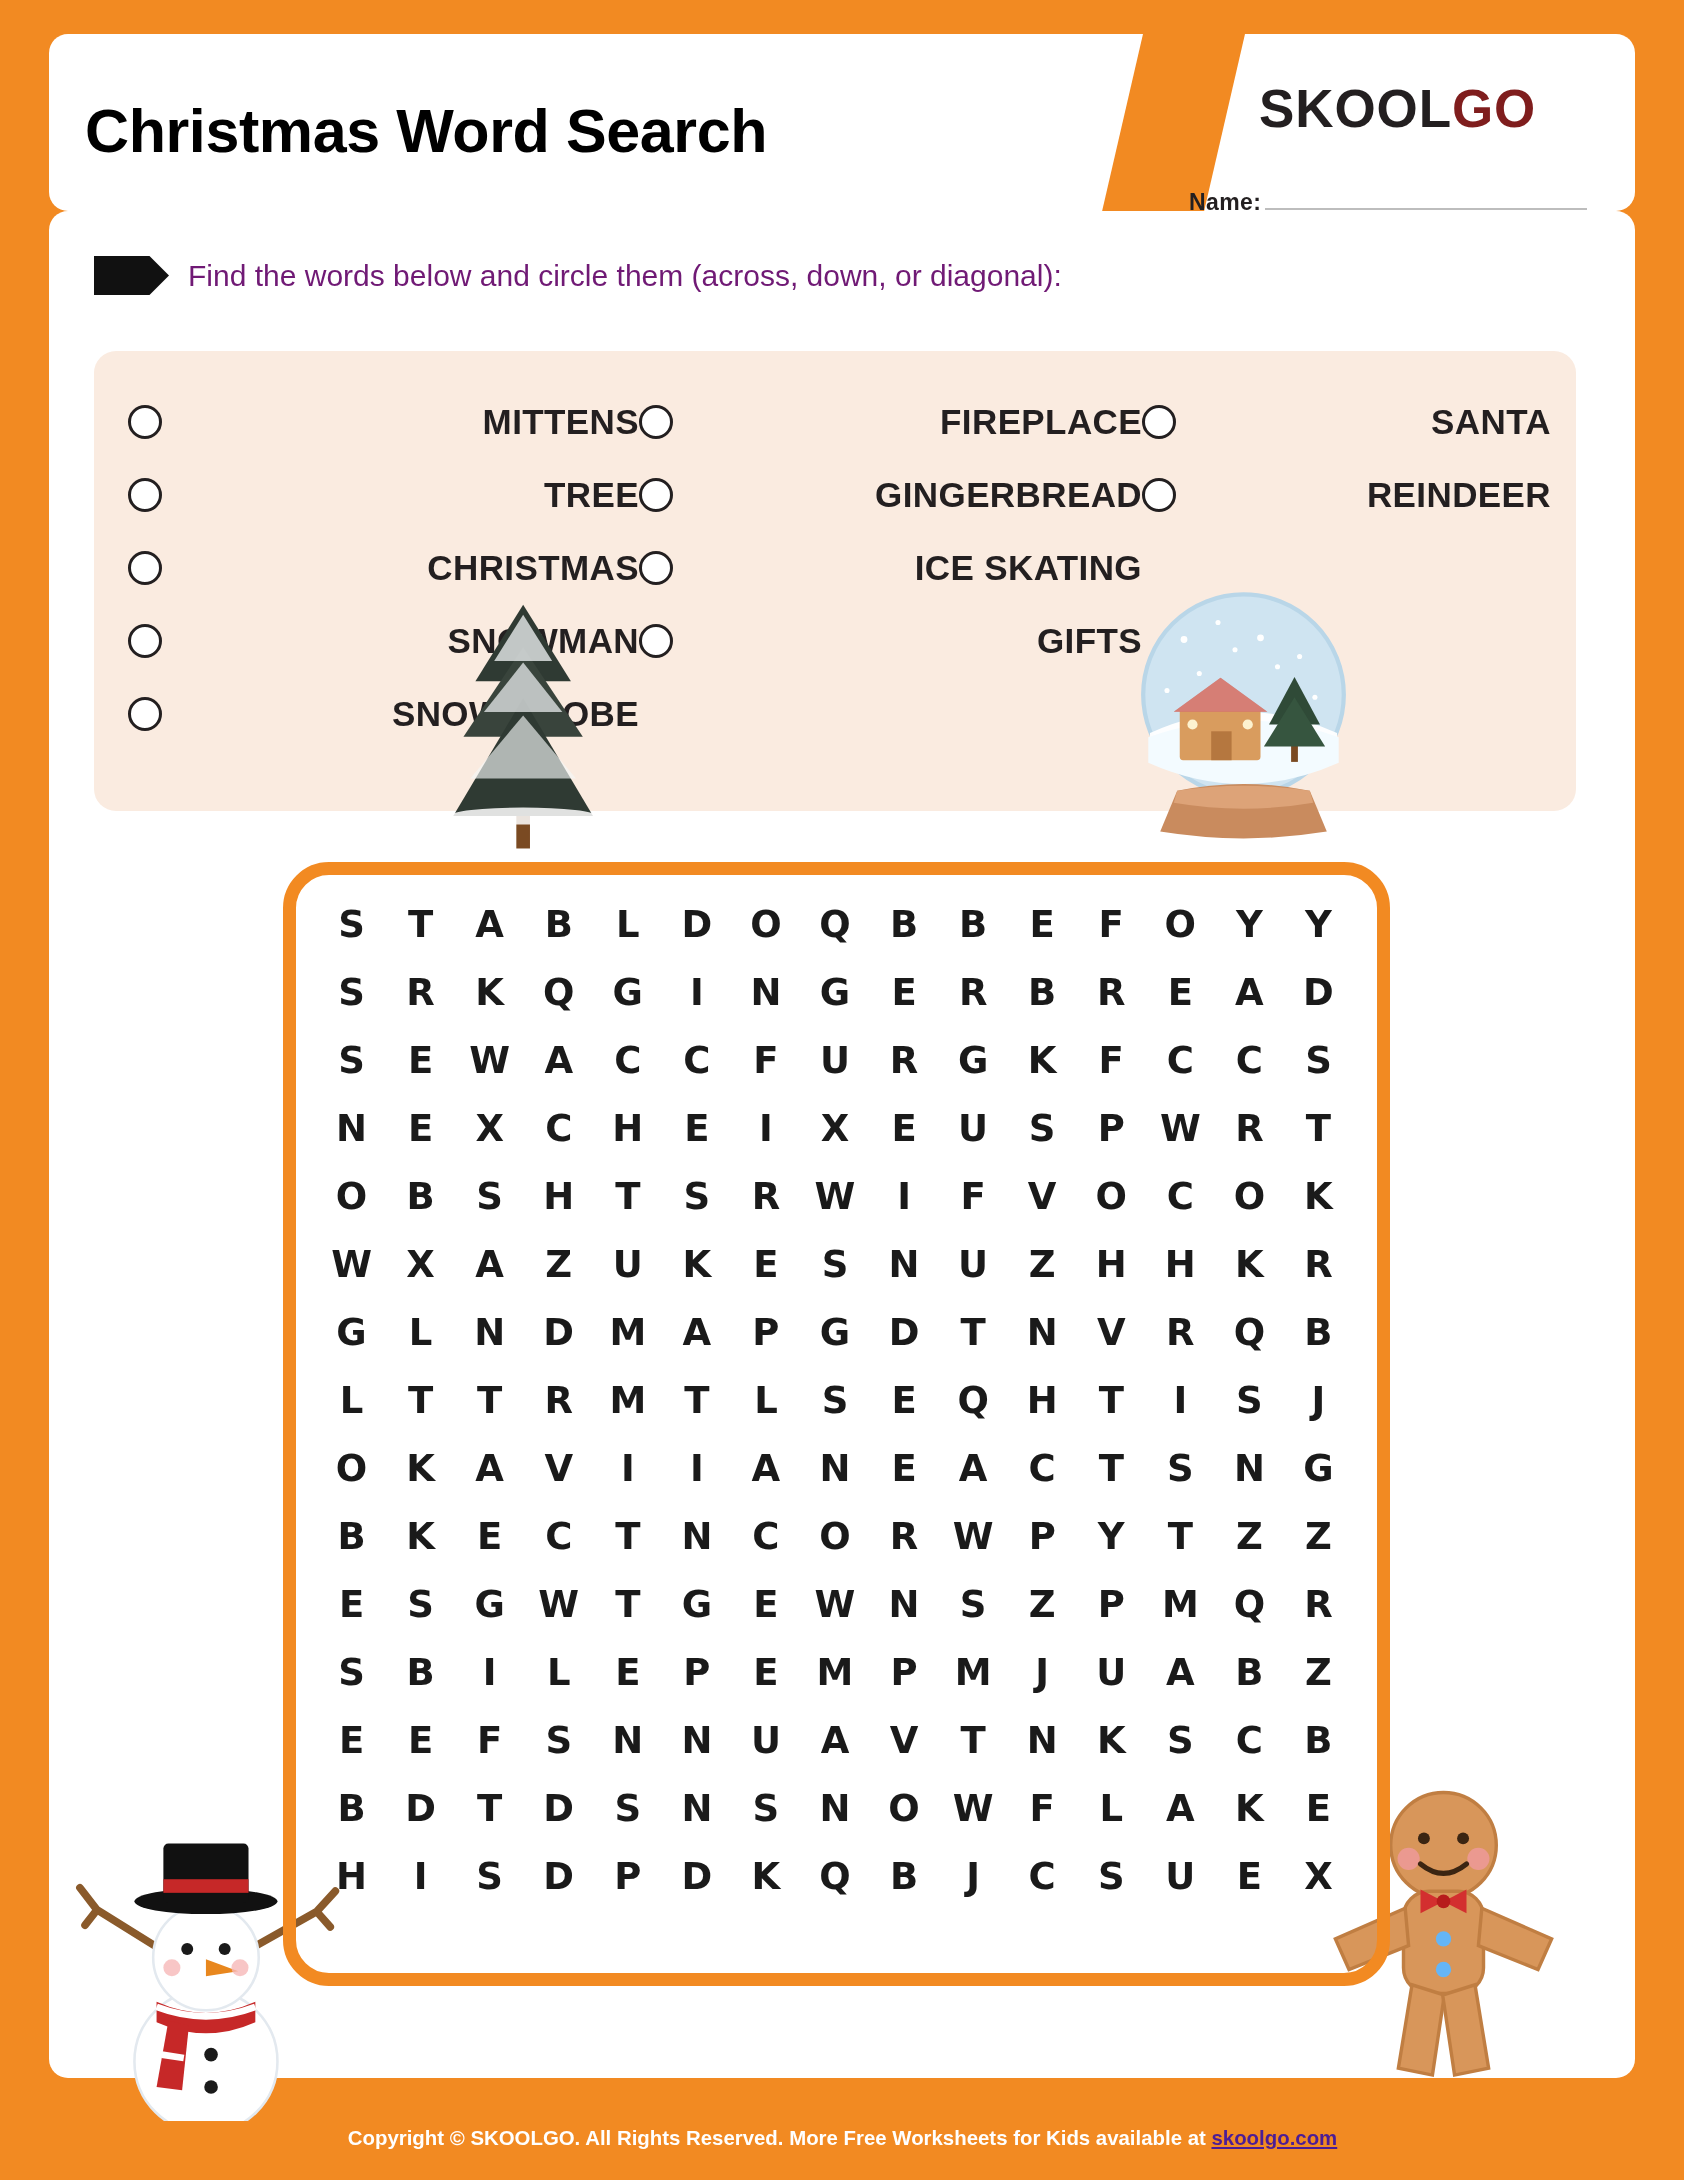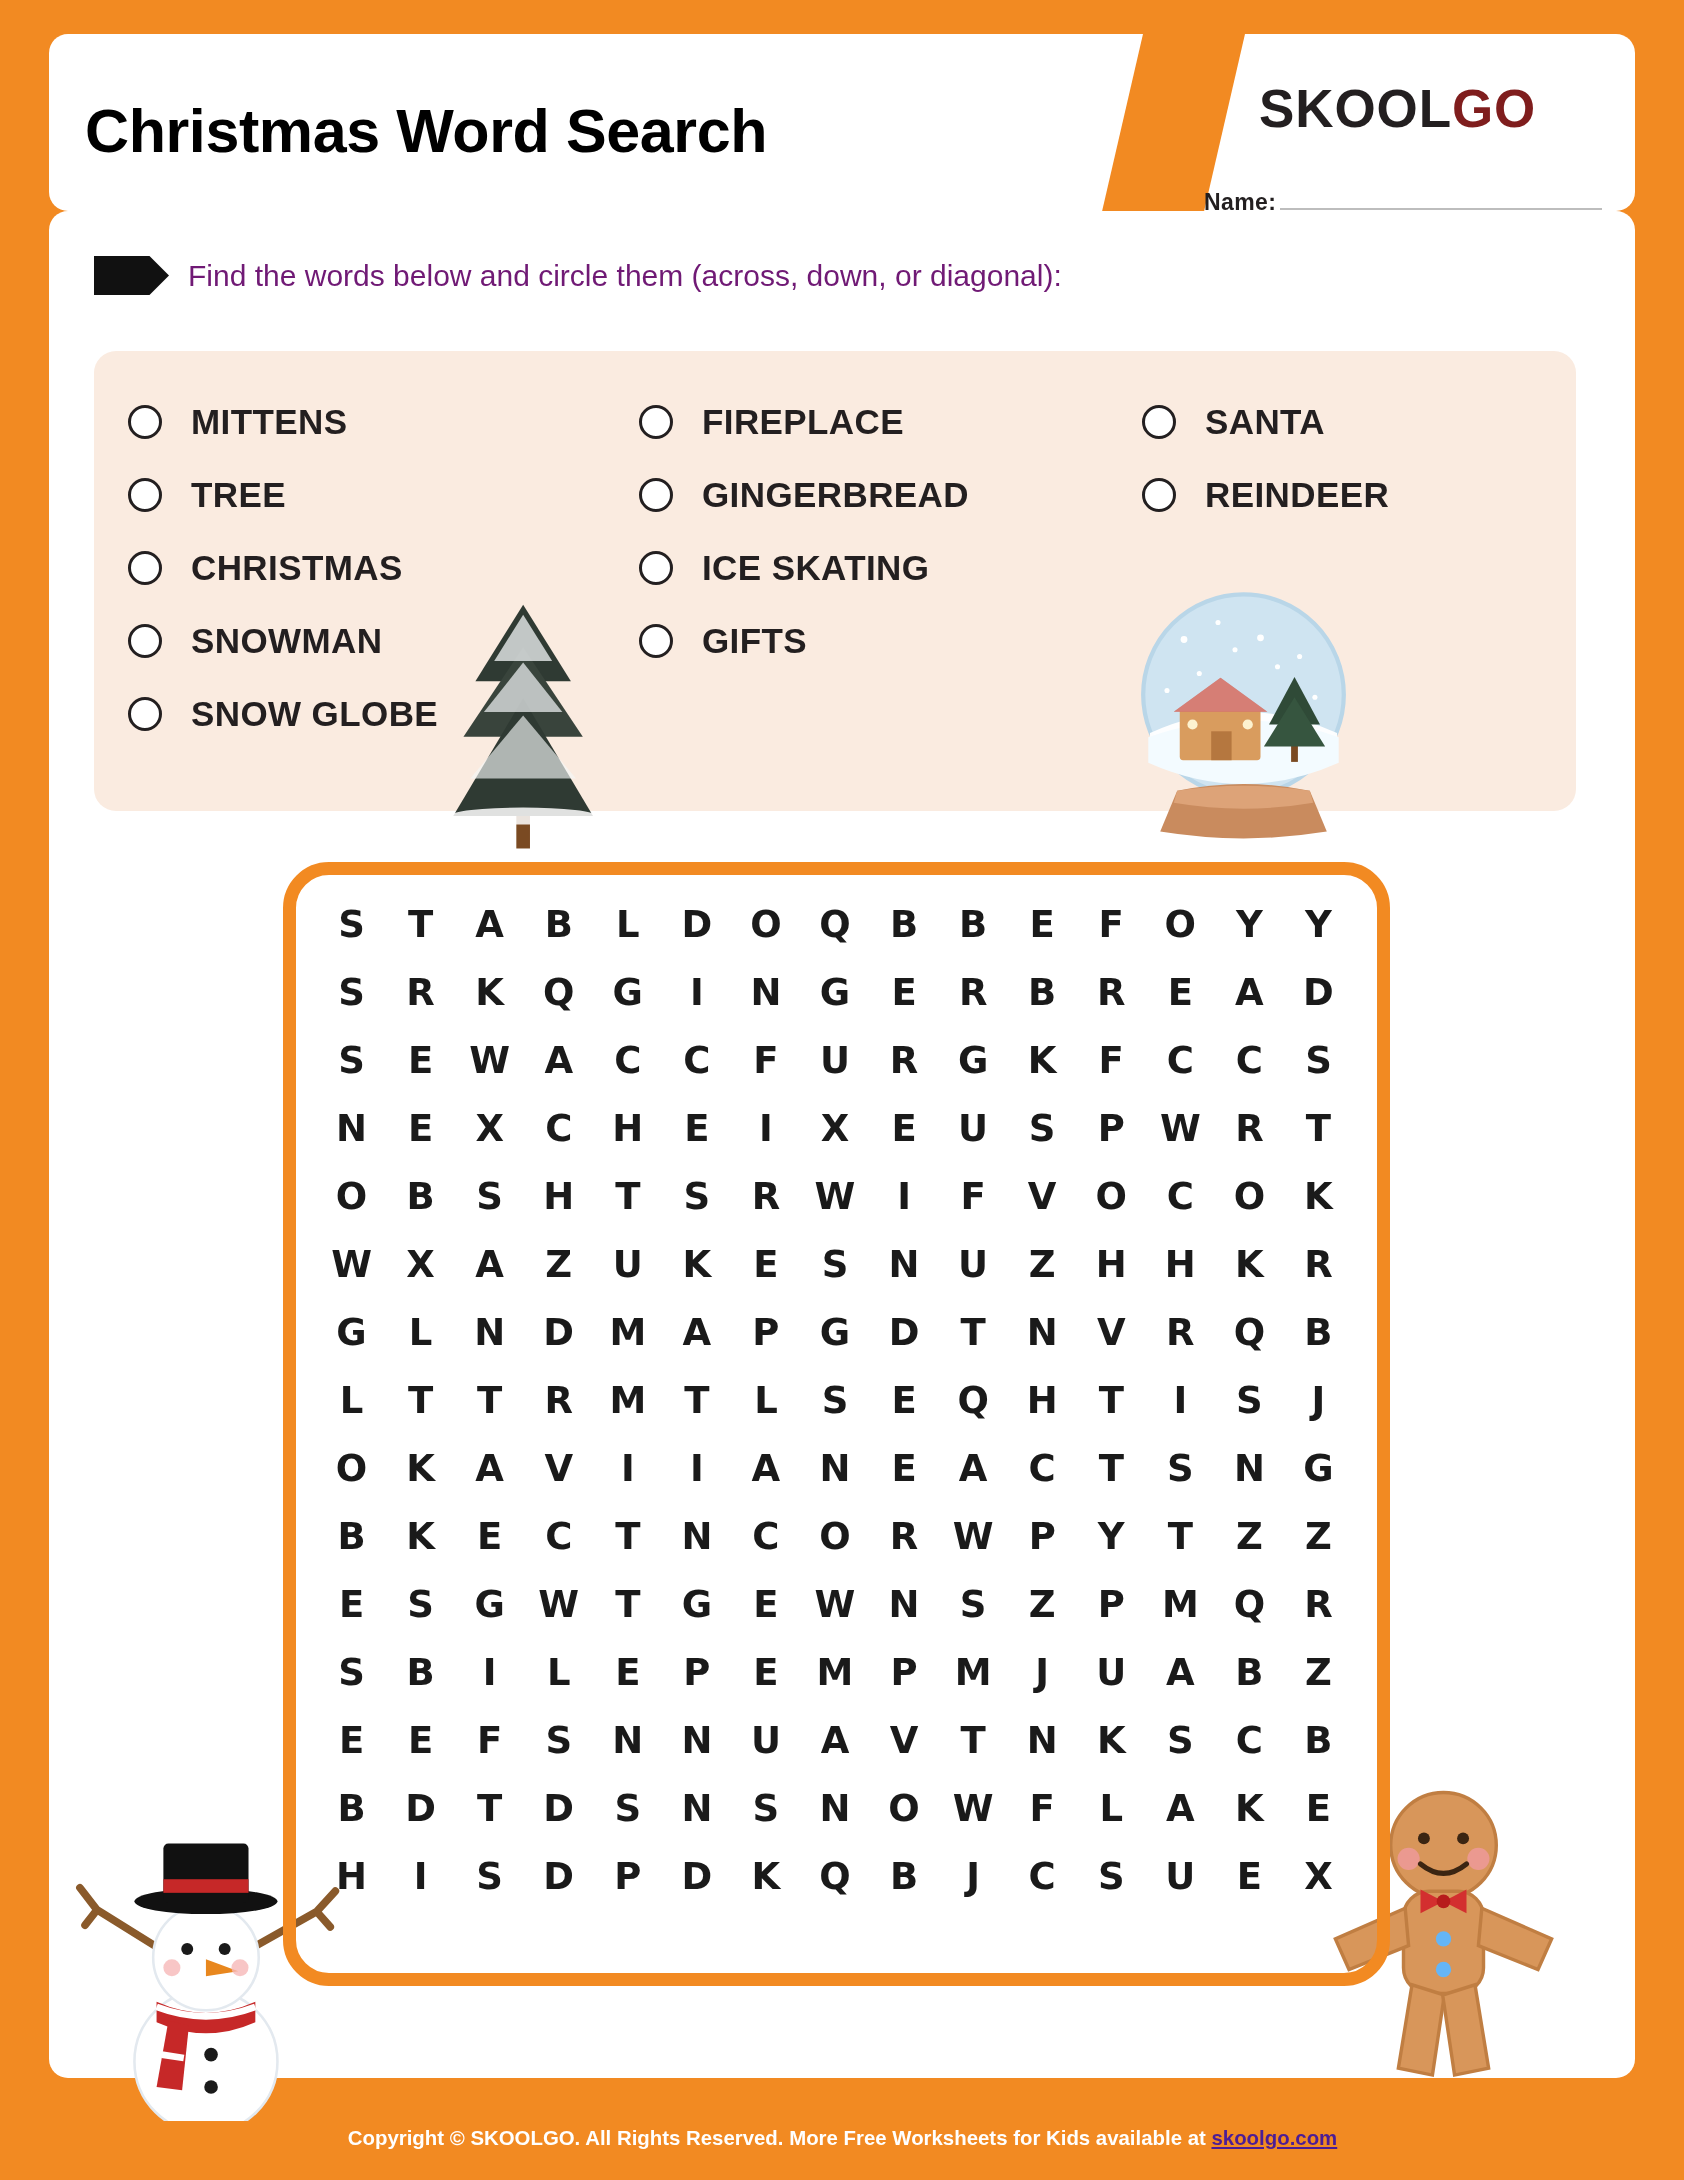--- a/index.html
+++ b/index.html
@@ -69,21 +69,20 @@
     white-space: nowrap;
   }
   .brand .go { color: #7f1d1d; }
   .name-row {
     position: absolute;
     left: 1140px;
     top: 155px;
     display: flex;
     align-items: baseline;
     gap: 4px;
-    margin-left: 15px;
   }
   .name-label {
     font-size: 23px;
     font-weight: bold;
     color: #231f20;
     letter-spacing: 0.4px;
   }
   .name-line {
     width: 322px;
     height: 1.7px;
@@ -138,22 +137,23 @@
     width: 1431px;
     display: flex;
   }
   .words-col { display: flex; flex-direction: column; }
   .words-col.c1 { width: 511px; }
   .words-col.c2 { width: 503px; }
   .words-col.c3 { width: 409px; }
   .word-item {
     display: flex;
     align-items: center;
-    gap: 29px;
+    gap: 4px;
     height: 73px;
+    justify-content: space-between;
   }
   .word-circle {
     width: 34px;
     height: 34px;
     border: 3.4px solid #231f20;
     border-radius: 50%;
     box-sizing: border-box;
     background: #ffffff;
     flex: none;
   }

